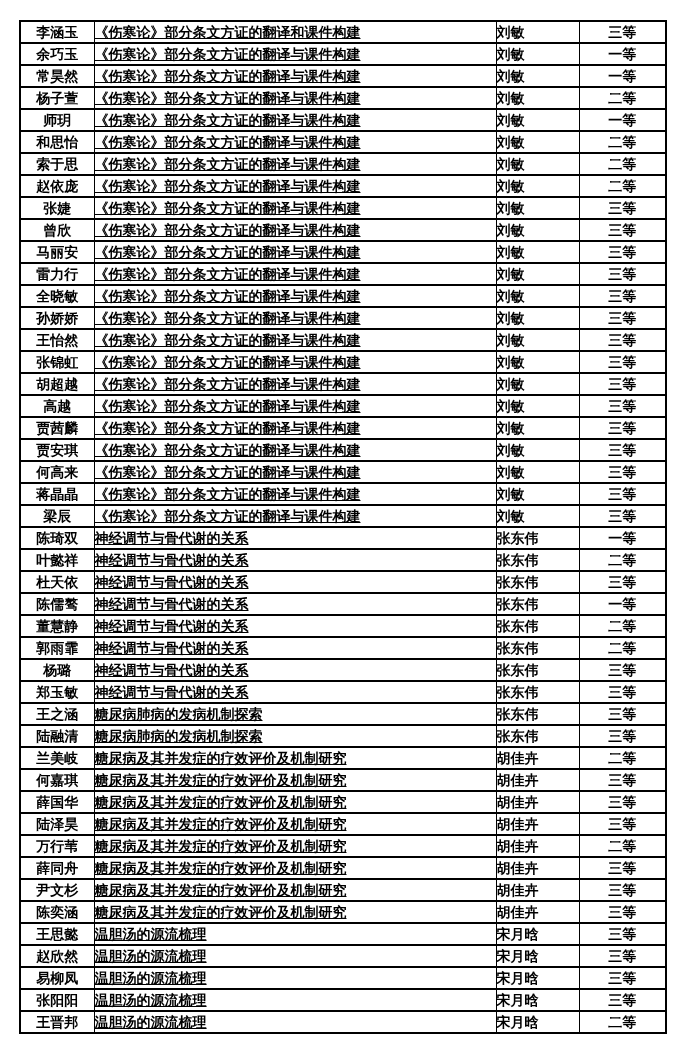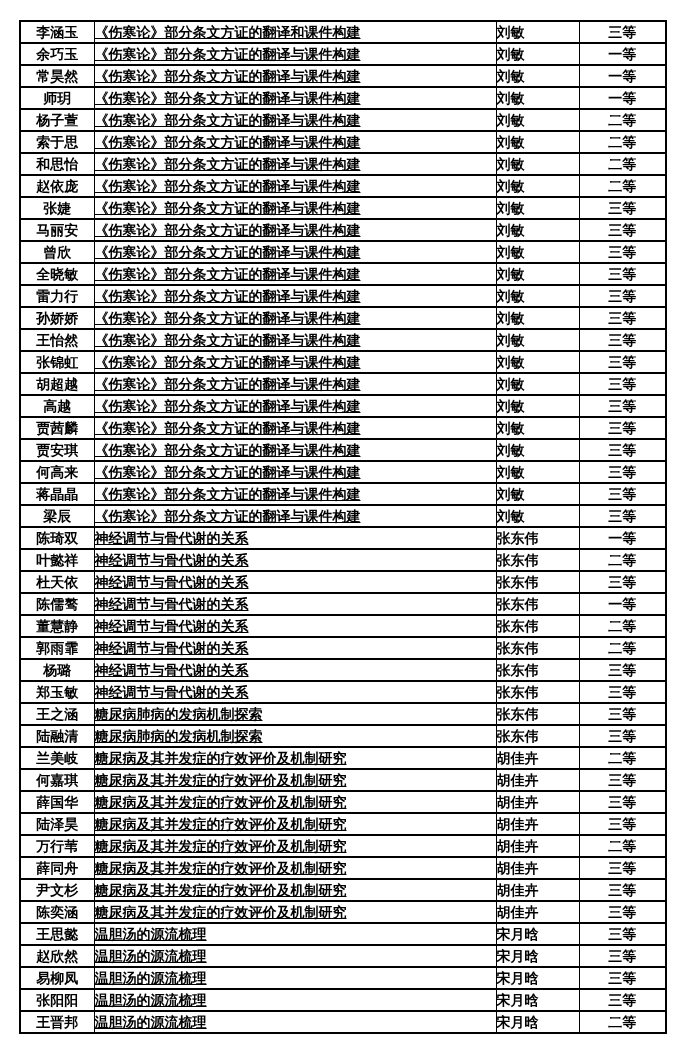--- a/index.html
+++ b/index.html
@@ -68,75 +68,75 @@
           <td class="col-advisor">刘敏</td>
           <td class="col-award">一等</td>
         </tr>
         <tr>
           <td class="col-name">常昊然</td>
           <td class="col-project">《伤寒论》部分条文方证的翻译与课件构建</td>
           <td class="col-advisor">刘敏</td>
           <td class="col-award">一等</td>
         </tr>
         <tr>
+          <td class="col-name">杨子萱</td>
+          <td class="col-project">《伤寒论》部分条文方证的翻译与课件构建</td>
+          <td class="col-advisor">刘敏</td>
+          <td class="col-award">二等</td>
+        </tr>
+        <tr>
           <td class="col-name">师玥</td>
           <td class="col-project">《伤寒论》部分条文方证的翻译与课件构建</td>
           <td class="col-advisor">刘敏</td>
           <td class="col-award">一等</td>
         </tr>
         <tr>
-          <td class="col-name">杨子萱</td>
+          <td class="col-name">和思怡</td>
           <td class="col-project">《伤寒论》部分条文方证的翻译与课件构建</td>
           <td class="col-advisor">刘敏</td>
           <td class="col-award">二等</td>
         </tr>
         <tr>
           <td class="col-name">索于思</td>
           <td class="col-project">《伤寒论》部分条文方证的翻译与课件构建</td>
           <td class="col-advisor">刘敏</td>
           <td class="col-award">二等</td>
         </tr>
         <tr>
-          <td class="col-name">和思怡</td>
-          <td class="col-project">《伤寒论》部分条文方证的翻译与课件构建</td>
-          <td class="col-advisor">刘敏</td>
-          <td class="col-award">二等</td>
-        </tr>
-        <tr>
           <td class="col-name">赵依庞</td>
           <td class="col-project">《伤寒论》部分条文方证的翻译与课件构建</td>
           <td class="col-advisor">刘敏</td>
           <td class="col-award">二等</td>
         </tr>
         <tr>
           <td class="col-name">张婕</td>
           <td class="col-project">《伤寒论》部分条文方证的翻译与课件构建</td>
           <td class="col-advisor">刘敏</td>
           <td class="col-award">三等</td>
         </tr>
         <tr>
+          <td class="col-name">曾欣</td>
+          <td class="col-project">《伤寒论》部分条文方证的翻译与课件构建</td>
+          <td class="col-advisor">刘敏</td>
+          <td class="col-award">三等</td>
+        </tr>
+        <tr>
           <td class="col-name">马丽安</td>
           <td class="col-project">《伤寒论》部分条文方证的翻译与课件构建</td>
           <td class="col-advisor">刘敏</td>
           <td class="col-award">三等</td>
         </tr>
         <tr>
-          <td class="col-name">曾欣</td>
+          <td class="col-name">雷力行</td>
           <td class="col-project">《伤寒论》部分条文方证的翻译与课件构建</td>
           <td class="col-advisor">刘敏</td>
           <td class="col-award">三等</td>
         </tr>
         <tr>
           <td class="col-name">全晓敏</td>
-          <td class="col-project">《伤寒论》部分条文方证的翻译与课件构建</td>
-          <td class="col-advisor">刘敏</td>
-          <td class="col-award">三等</td>
-        </tr>
-        <tr>
-          <td class="col-name">雷力行</td>
           <td class="col-project">《伤寒论》部分条文方证的翻译与课件构建</td>
           <td class="col-advisor">刘敏</td>
           <td class="col-award">三等</td>
         </tr>
         <tr>
           <td class="col-name">孙娇娇</td>
           <td class="col-project">《伤寒论》部分条文方证的翻译与课件构建</td>
           <td class="col-advisor">刘敏</td>
           <td class="col-award">三等</td>
         </tr>

